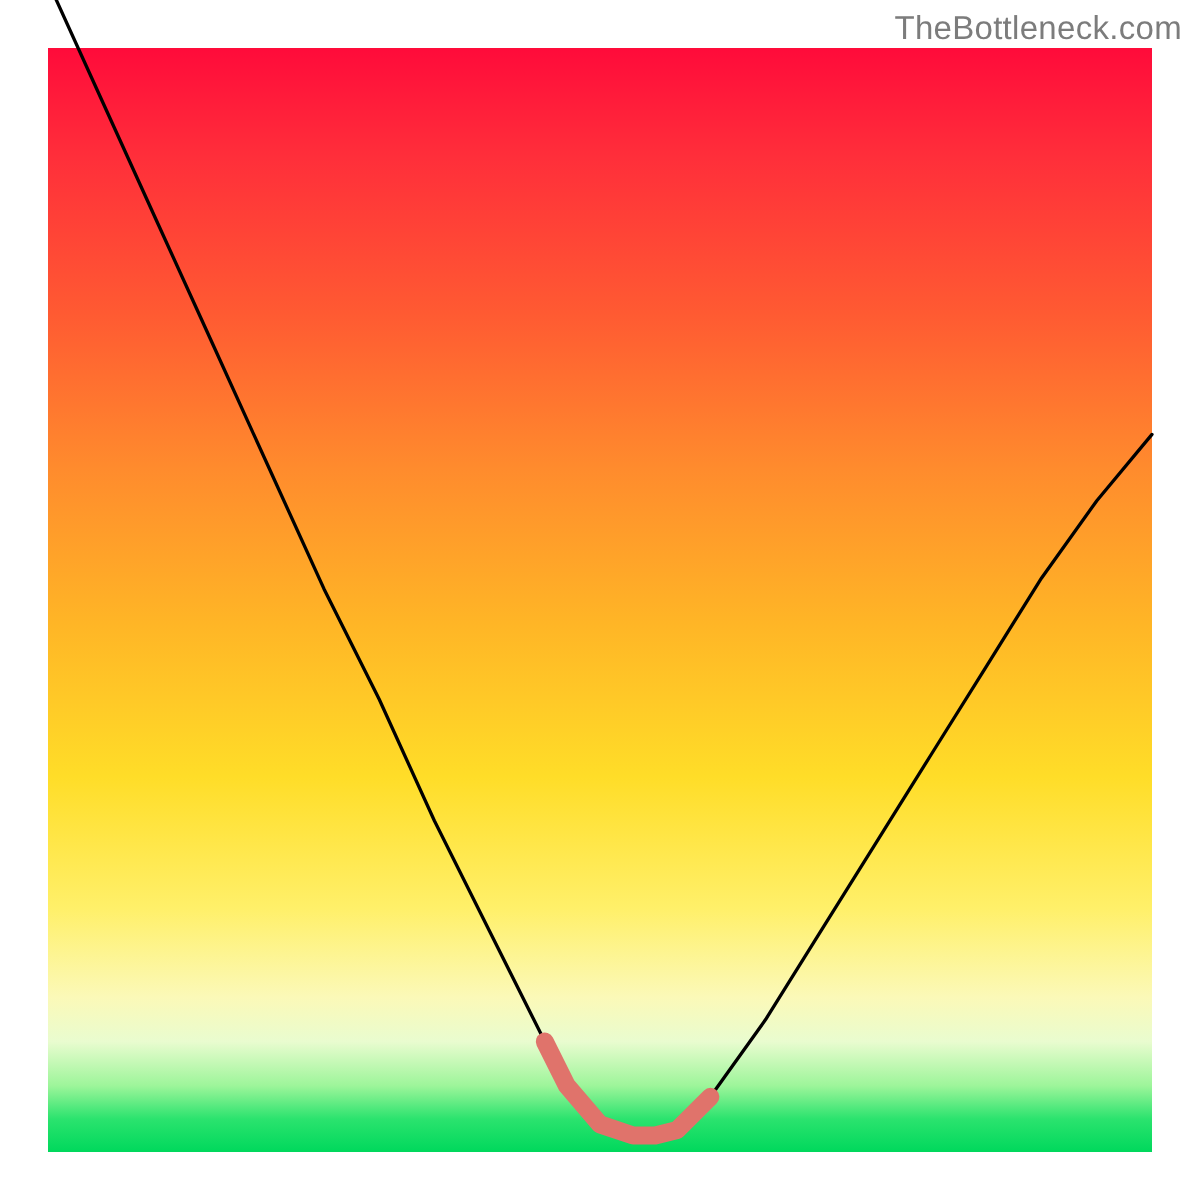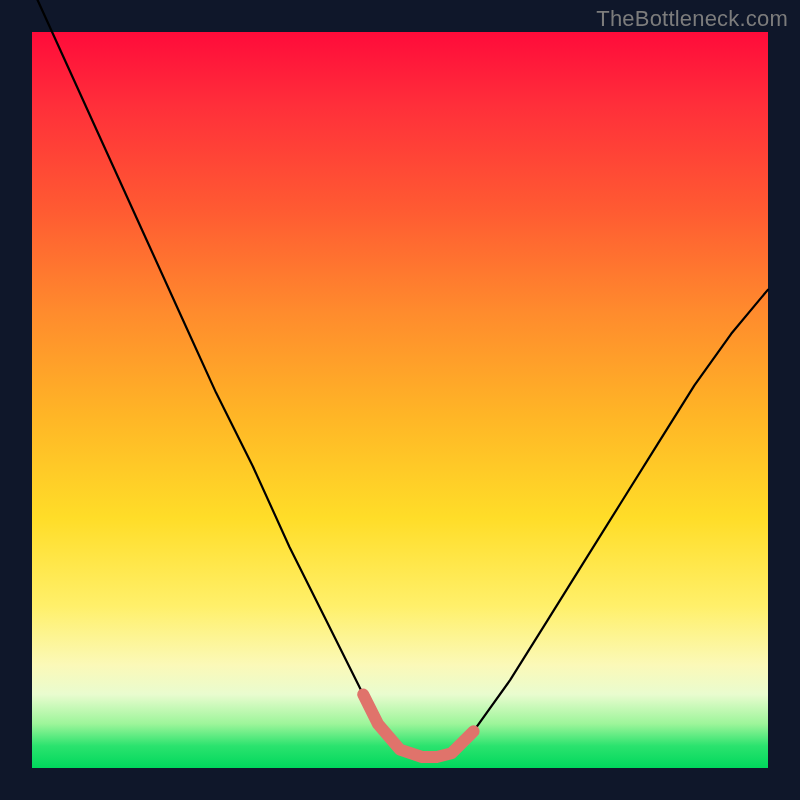--- a/index.html
+++ b/index.html
@@ -8,21 +8,21 @@
     width: 800px;
     height: 800px;
     background: #000;
     overflow: hidden;
     font-family: Arial, Helvetica, sans-serif;
   }
   .frame {
     position: relative;
     width: 800px;
     height: 800px;
-    background: #0f172a;
+    background: #ffffff;
   }
   .plot-area {
     position: absolute;
     left: 32px;
     top: 32px;
     width: 736px;
     height: 736px;
     
     background: linear-gradient(
       to bottom,

